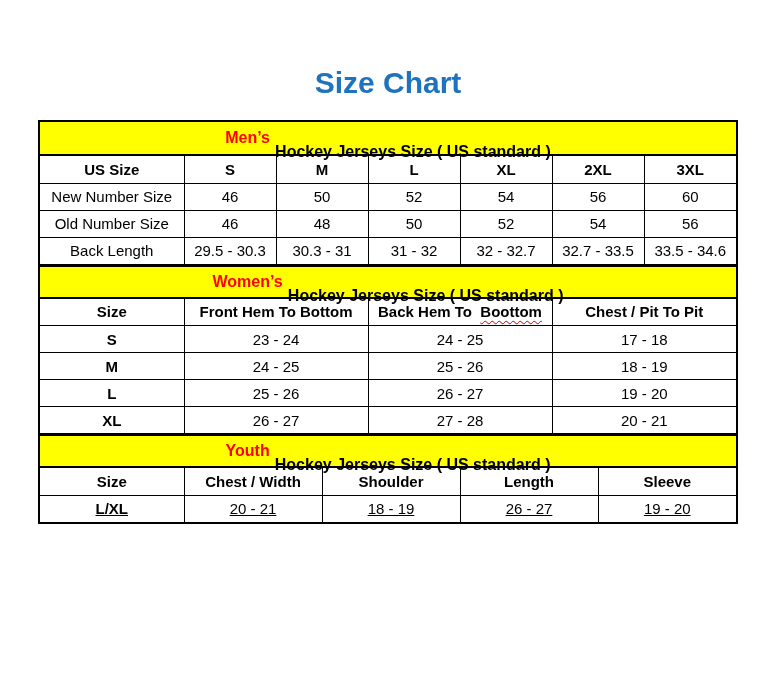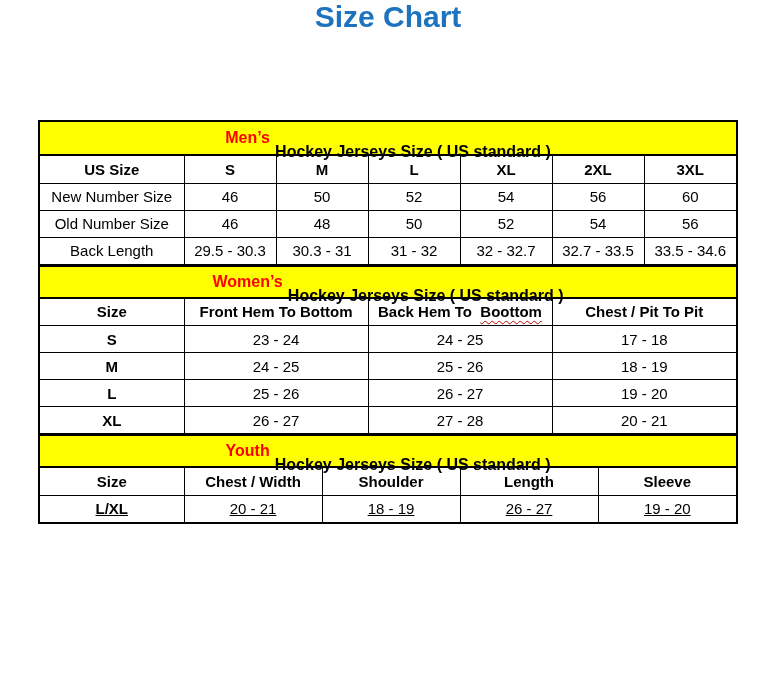--- a/index.html
+++ b/index.html
@@ -6,20 +6,21 @@
   html, body { margin: 0; padding: 0; background: #ffffff; }
   .page {
     position: relative;
     width: 776px;
     height: 692px;
     background: #ffffff;
     font-family: "Liberation Sans", sans-serif;
     overflow: hidden;
   }
   .title {
+    padding-top: 66px;
     text-align: center;
     color: #1E73BE;
     font-size: 30px;
     line-height: 34px;
     font-weight: bold;
   }
   .chart {
     position: absolute;
     left: 38px;
     top: 120px;

